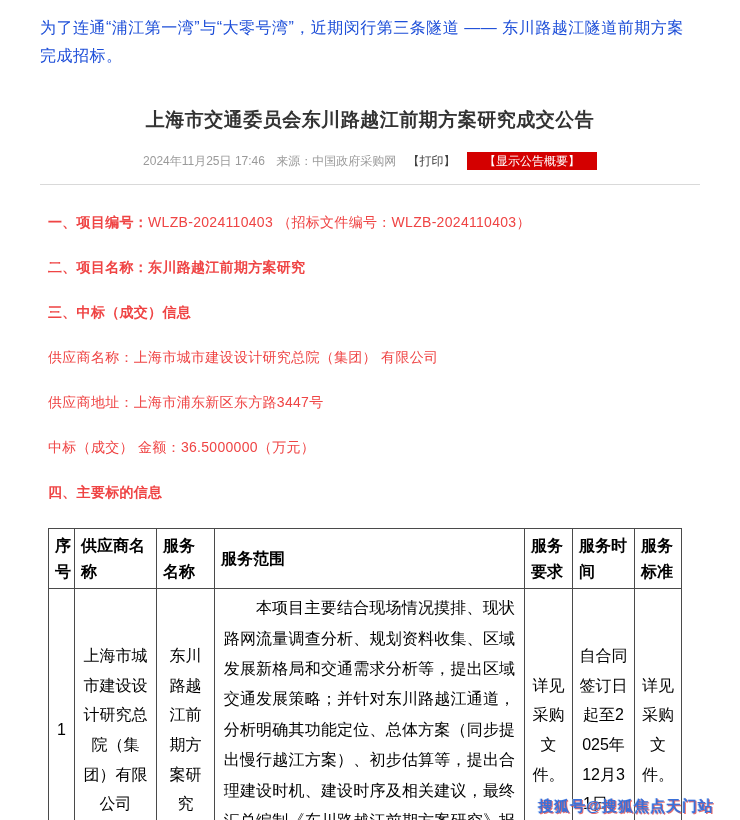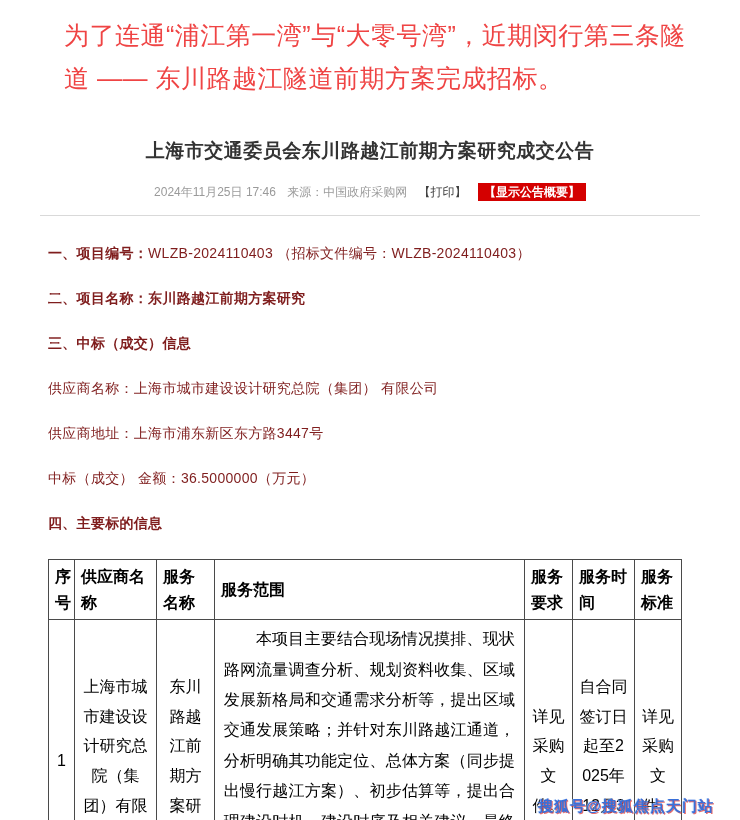--- a/index.html
+++ b/index.html
@@ -5,42 +5,42 @@
   * { margin:0; padding:0; box-sizing:border-box; }
   html,body { background:#ffffff; }
   body {
     width:740px; height:820px; overflow:hidden; position:relative;
     font-family:"Liberation Sans","DejaVu Sans",sans-serif;
     color:#333;
   }
   .page { padding:14px 40px 0 40px; }
 
   .intro {
-    font-size:25px; line-height:1.72; color:#ef4444; letter-spacing:0.5px;margin-left:24px;
+    font-size:16px; line-height:1.72; color:#1d4ed8; letter-spacing:0.5px;
   }
 
   .title {
     margin-top:38px; text-align:center;
     font-size:19px; font-weight:bold; color:#333; letter-spacing:0.5px;
   }
 
   .meta {
     margin-top:20px; text-align:center; font-size:12px; color:#9a9a9a;
     white-space:nowrap;
   }
   .meta span, .meta a { margin:0 4px; }
   .meta .print-link { color:#404040; text-decoration:none; cursor:pointer;text-align:right; }
   .meta .summary-link {
     color:#fff; background:#d40000; border:1px solid #d40000;
-    padding:1px 5px; font-weight:bold; text-decoration:none; cursor:pointer;
+    padding:1px 16px; font-weight:normal; text-decoration:none; cursor:pointer;
   }
 
   .divider { border:none; border-top:1px solid #d9d9d9; margin-top:14px; }
 
-  .content { margin-top:28px; font-size:14px; color:#7f1d1d; padding:0 8px; }
+  .content { margin-top:28px; font-size:14px; color:#ef4444; padding:0 8px; }
   .content .line { margin-bottom:27px; line-height:18px; letter-spacing:0.3px; }
   .bold { font-weight:bold; }
 
   table.subject-table {
     border-collapse:collapse; table-layout:fixed;
     width:633px; margin:4px 0 0 8px;
     font-size:16px; color:#000000;
   }
   .subject-table th, .subject-table td {
     border:1px solid #4a4a4a; padding:4px 6px; vertical-align:middle;

